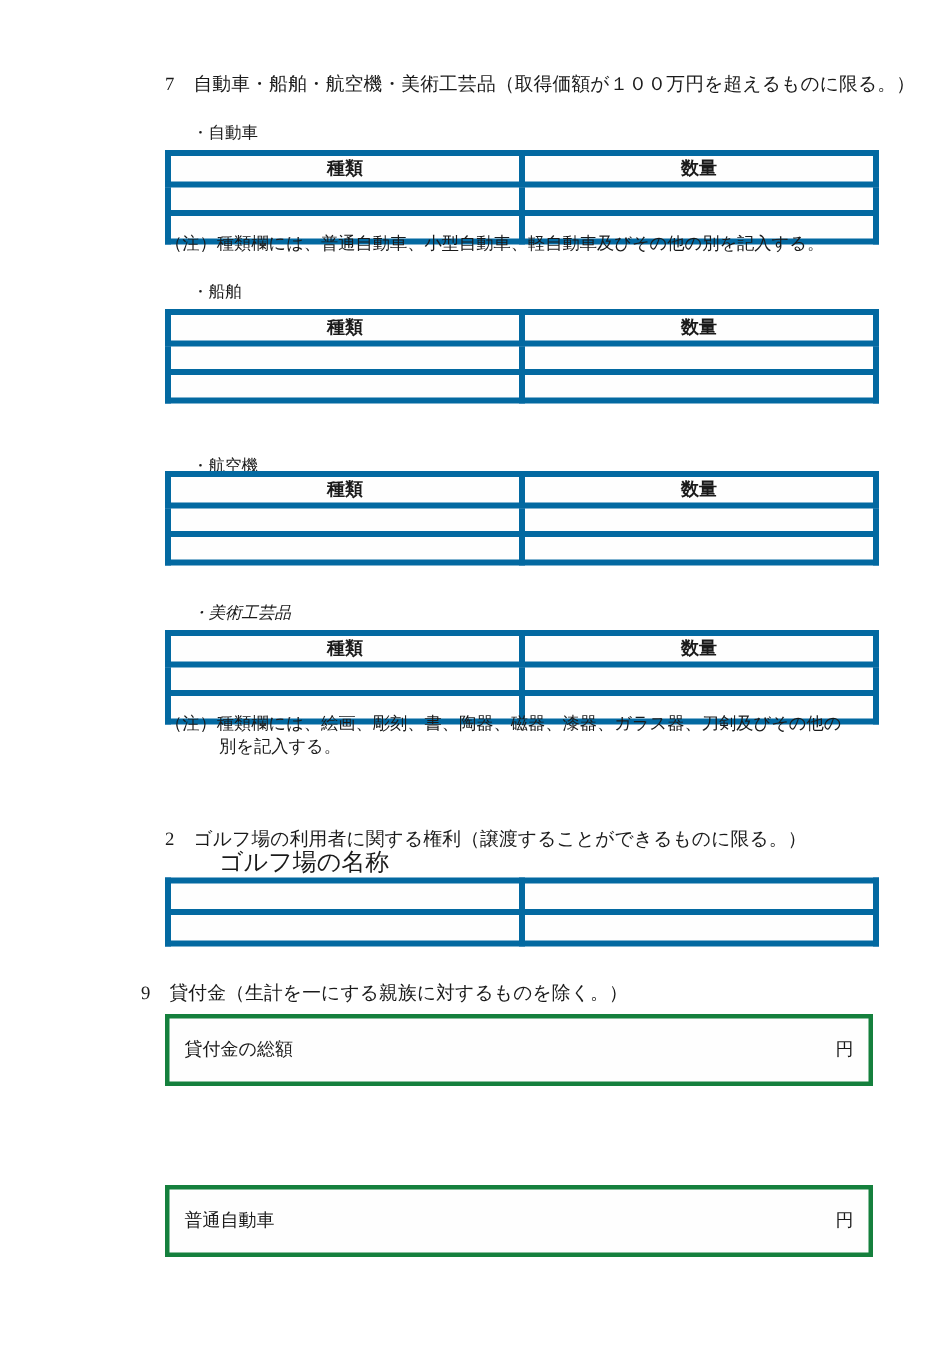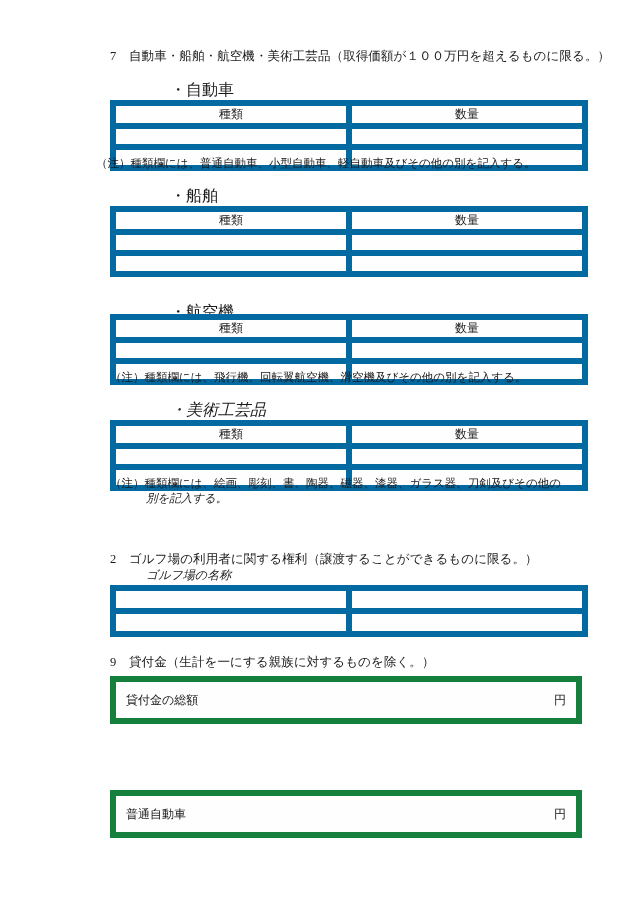--- a/index.html
+++ b/index.html
@@ -26,71 +26,68 @@
   
   .section-heading {
     position: absolute;
     font-size: 12.5px;
     line-height: 16px;
     white-space: pre;
     letter-spacing: 0.1px;
   }
   .bullet-label {
     position: absolute;
+    font-size: 11px;
+    line-height: 15px;
+    white-space: pre;
+  }
+  .sub-label {
+    position: absolute;
     font-size: 16px;
     line-height: 15px;
     white-space: pre;
-    margin-left: 42px;
-  }
-  .sub-label {
-    position: absolute;
-    font-size: 12px;
-    line-height: 15px;
-    white-space: pre;
-    font-style: italic;
   }
   .note {
     position: absolute;
     font-size: 11.5px;
     line-height: 15px;
     white-space: pre;
   }
   .note-cont {
     position: absolute;
     font-size: 11.5px;
     line-height: 15px;
     white-space: pre;
-    font-style: italic;
   }
 
   
   .form-table {
     position: absolute;
     border-collapse: collapse;
     table-layout: fixed;
     background: #fefefe;
   }
   .form-table td, .form-table th {
-    border: 6px solid #0369a1;
+    border: 4px solid #0369a1;
     padding: 0;
-    font-weight: normal;
+    font-weight: bold;
     font-size: 12px;
     text-align: center;
     vertical-align: middle;
     background: #fefefe;
   }
   .form-table .col-a { width: 236px; }
   .form-table .col-b { width: 236px; }
   .form-table .hdr-row th { height: 17px; }
   .form-table .data-row td { height: 15px; }
 
   
   .total-box {
     position: absolute;
-    border: 6px solid #15803d;
+    border: 3px solid #15803d;
     background: #fefefe;
     box-sizing: border-box;
   }
   .total-box .tb-left {
     position: absolute;
     left: 10px;
     top: 50%;
     transform: translateY(-50%);
     font-size: 12px;
     white-space: pre;
@@ -127,21 +124,21 @@
         <td></td>
         <td></td>
       </tr>
       <tr class="data-row">
         <td></td>
         <td></td>
       </tr>
     </tbody>
   </table>
 
-  <div class="note" style="left:96px; top:156px;text-align:center;">（注）種類欄には、普通自動車、小型自動車、軽自動車及びその他の別を記入する。</div>
+  <div class="note" style="left:110px; top:156px;text-align:center;">（注）種類欄には、普通自動車、小型自動車、軽自動車及びその他の別を記入する。</div>
 
   <div class="bullet-label" style="left:128px; top:188px;">・船舶</div>
 
   <table class="form-table" style="left:110px; top:206px; width:472px;">
     <colgroup>
         <col class="col-a">
         <col class="col-b">
       </colgroup>
     <tbody>
       <tr class="hdr-row">
@@ -176,21 +173,20 @@
         <td></td>
         <td></td>
       </tr>
       <tr class="data-row">
         <td></td>
         <td></td>
       </tr>
     </tbody>
   </table>
 
-  <div class="note" style="left:110px; top:370px;">（注）種類欄には、飛行機、回転翼航空機、滑空機及びその他の別を記入する。</div>
 
   <div class="bullet-label" style="left:128px; top:402px;font-style:italic;">・美術工芸品</div>
 
   <table class="form-table" style="left:110px; top:420px; width:472px;">
     <colgroup>
         <col class="col-a">
         <col class="col-b">
       </colgroup>
     <tbody>
       <tr class="hdr-row">
@@ -224,21 +220,21 @@
         <td style="height:17px;"></td>
         <td style="height:17px;"></td>
       </tr>
       <tr class="data-row">
         <td style="height:17px;"></td>
         <td style="height:17px;"></td>
       </tr>
     </tbody>
   </table>
 
-  <div class="section-heading" style="left:110px; top:654px;">9　貸付金（生計を一にする親族に対するものを除く。）</div>
+  <div class="section-heading" style="left:94px; top:654px;">9　貸付金（生計を一にする親族に対するものを除く。）</div>
 
   <div class="total-box" style="left:110px; top:676px; width:472px; height:48px;">
     <span class="tb-left">貸付金の総額</span>
     <span class="tb-right">円</span>
   </div>
 
 
   <div class="total-box" style="left:110px; top:790px; width:472px; height:48px;">
     <span class="tb-left">普通自動車</span>
     <span class="tb-right">円</span>

